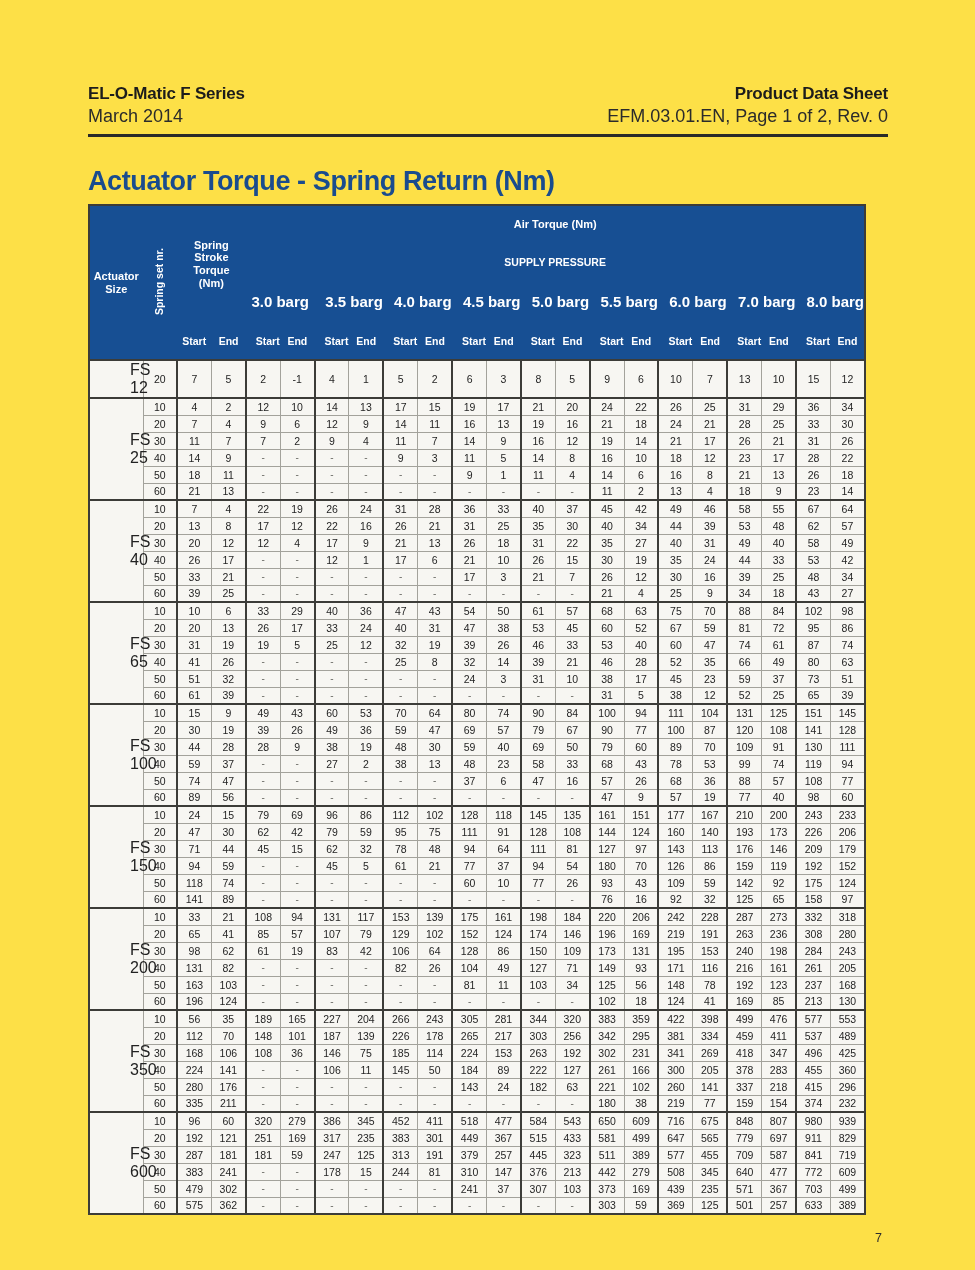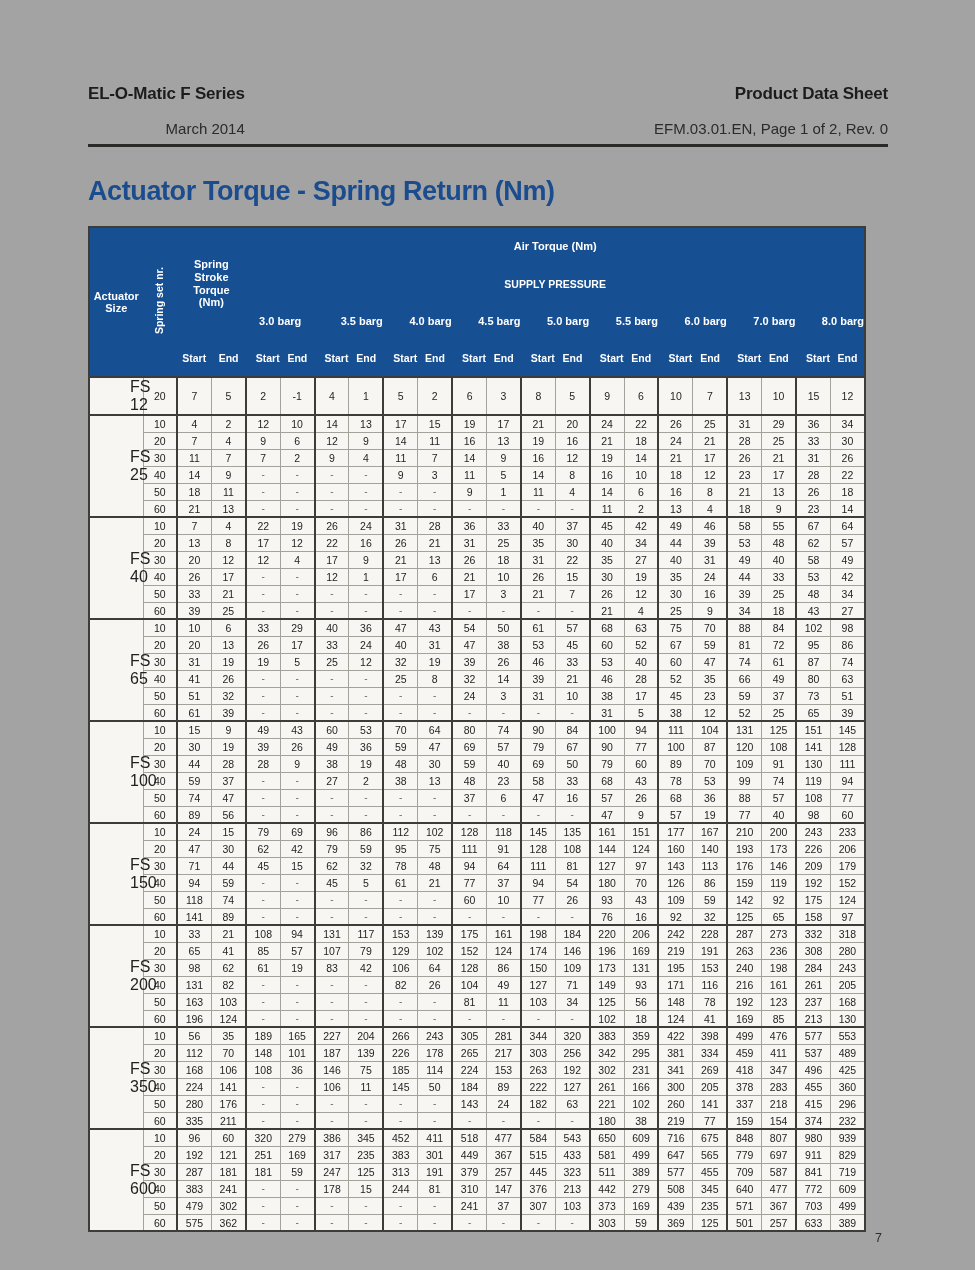--- a/index.html
+++ b/index.html
@@ -2,35 +2,35 @@
 <html><head>
 <meta charset="utf-8">
 <style>
   * { margin: 0; padding: 0; box-sizing: border-box; }
   html, body { background: #e9e8e5; }
   body { font-family: "Liberation Sans", sans-serif; }
   .page {
     position: relative;
     width: 975px;
     height: 1270px;
-    background: #a3a3a3;
+    background: #fde047;
     margin: 0 auto;
     padding: 84px 87px 0 88px;
     overflow: hidden;
   }
   
   .doc-header { display: flex; justify-content: space-between; align-items: flex-start; }
   .dh-title { font-weight: bold; font-size: 17px; color: #1c1c1c; letter-spacing: -0.2px; }
-  .dh-sub { font-size: 15px; color: #2b2b2b; margin-top: 16px; text-align: right; }
+  .dh-sub { font-size: 18px; color: #2b2b2b; margin-top: 2px; }
   .dh-right { text-align: right; }
   .rule { height: 3px; background: #2a2a28; margin-top: 7px; }
   
   .main-title {
     margin-top: 29px;
-    margin-bottom: 19px;
+    margin-bottom: 7px;
     font-size: 27px;
     font-weight: bold;
     color: #1a4c8e;
     letter-spacing: -0.4px;
   }
   
   table { border-collapse: collapse; table-layout: fixed; width: 778px; }
   table, th, td { border: 1px solid #a3a29b; }
   table { border: 2px solid #3c3c38; }
   th {
@@ -38,21 +38,21 @@
     color: #ffffff;
     font-weight: bold;
     font-size: 10.5px;
     border: 1px solid #174f93;
     text-align: center;
     line-height: 1.15;
     padding: 12px 0;
   }
   tr.h-air th { height: 21px; font-size: 11px; }
   tr.h-sp th { height: 19px; font-size: 10.5px; }
-  tr.h-barg th { height: 23px; font-size: 11px; }
+  tr.h-barg th { height: 23px; font-size: 15px; }
   tr.h-se th { height: 18px; font-size: 10.5px; }
   th.size-h { font-size: 11px; }
   th.spring-h { vertical-align: middle; }
   th.stroke-h { font-size: 10.5px; padding: 0 3px; }
   .vert {
     display: inline-block;
     writing-mode: vertical-rl;
     transform: rotate(180deg);
     max-height: 72px;
     line-height: 1.25;

